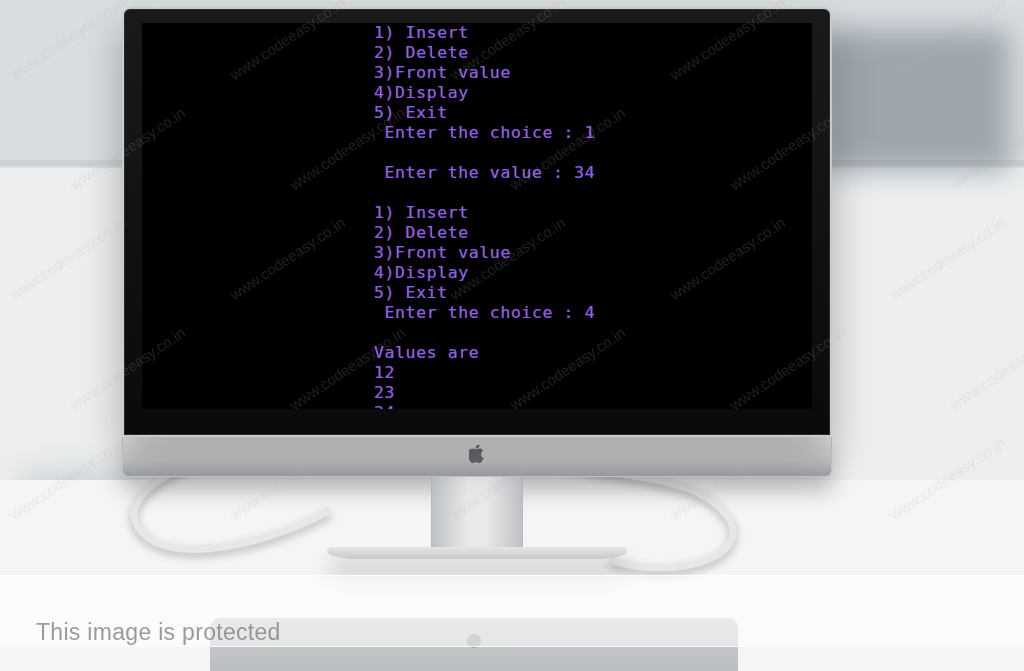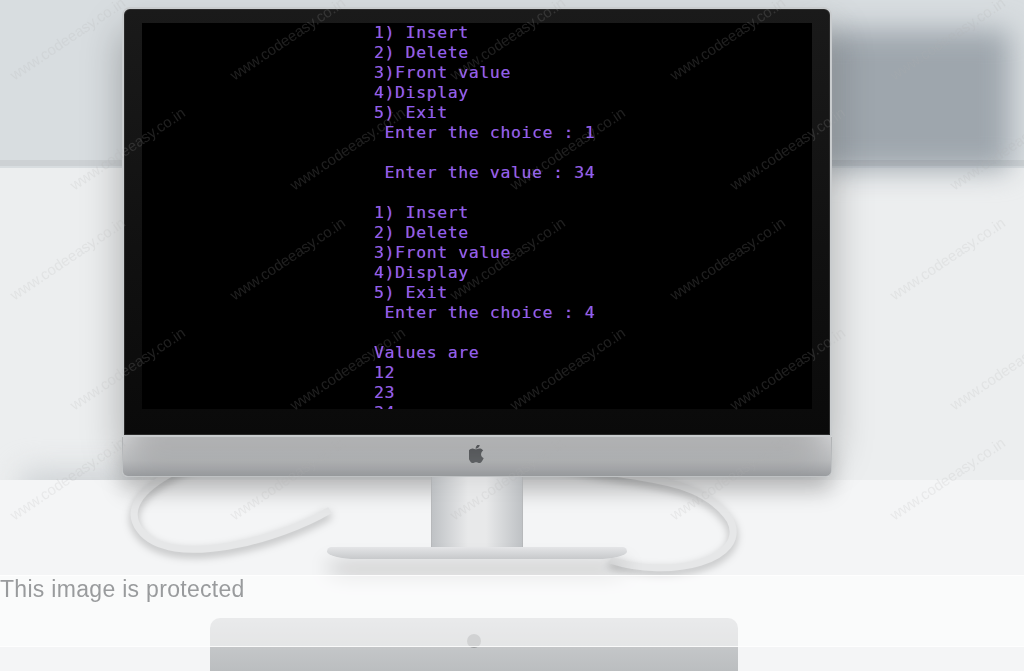--- a/index.html
+++ b/index.html
@@ -101,21 +101,22 @@
     transform: rotate(-34deg);
     white-space: nowrap;
   }
 
   
   .overlay-bar {
     position:absolute; left:0; right:0; top:575px; height:72px;
     background: rgba(255,255,255,0.55);
     border-top: 1px solid rgba(255,255,255,0.8);
     border-bottom: 1px solid rgba(255,255,255,0.8);
-    display:flex; align-items:flex-start;
+    display:flex; align-items:flex-end;
+    padding-left: 36px;
     z-index: 6;
   }
   .overlay-text {
     color: rgba(120,123,126,0.75);
     font-family: Arial, Helvetica, sans-serif;
     font-size: 23px;
     letter-spacing: 0.3px;
   }
 </style>
 </head>

